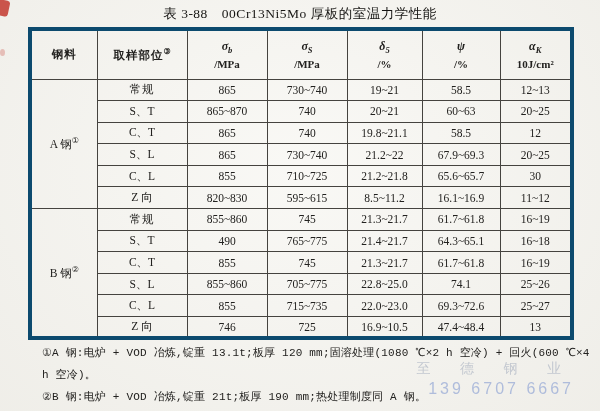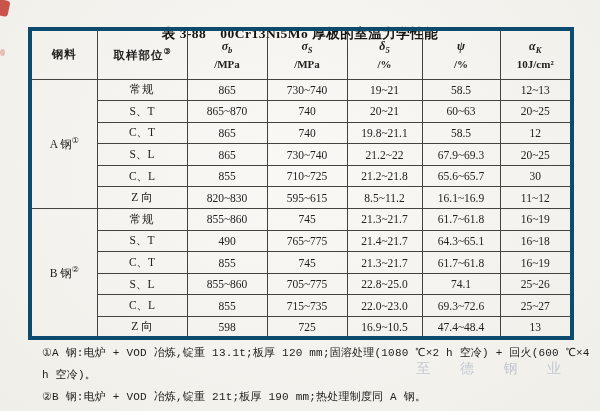--- a/index.html
+++ b/index.html
@@ -5,21 +5,21 @@
   html,body{margin:0;padding:0;}
   body{
     width:600px;height:411px;overflow:hidden;position:relative;
     background:#f6f5f0;
     font-family:"Liberation Serif","DejaVu Serif",serif;
     color:#1e1d1b;
   }
   .scan-tint{position:absolute;inset:0;background:radial-gradient(ellipse at 50% 40%, rgba(255,255,255,.35), rgba(190,186,178,.12));pointer-events:none;}
   .title{
     position:absolute;top:5px;left:0;width:600px;text-align:center;
-    font-weight:bold;font-size:13.5px;letter-spacing:.5px;color:#161513;margin-top:20px;
+    font-weight:normal;font-size:13.5px;letter-spacing:.5px;color:#161513;
   }
   table.main{
     position:absolute;left:28px;top:27px;
     border-collapse:collapse;table-layout:fixed;width:544px;
     border:4px solid #0c4a6e;
   }
   table.main th,table.main td{
     border:1px solid #45433f;text-align:center;vertical-align:middle;
     padding:0;font-size:11.5px;color:#22211f;overflow:hidden;
   }
@@ -157,30 +157,31 @@
   <tr class="data">
     <td>C、L</td>
     <td>855</td>
     <td>715~735</td>
     <td>22.0~23.0</td>
     <td>69.3~72.6</td>
     <td>25~27</td>
   </tr>
   <tr class="data">
     <td>Z 向</td>
-    <td>598</td>
+    <td>746</td>
     <td>725</td>
     <td>16.9~10.5</td>
     <td>47.4~48.4</td>
     <td>13</td>
   </tr>
 </tbody>
   </table>
 
 <div class="footnotes">
   <div>①A 钢:电炉 + VOD 冶炼,锭重 13.1t;板厚 120 mm;固溶处理(1080 ℃×2 h 空冷) + 回火(600 ℃×4 h 空冷)。</div>
   <div>②B 钢:电炉 + VOD 冶炼,锭重 21t;板厚 190 mm;热处理制度同 A 钢。</div>
   <div>③S 为表面、C 为心部、T 为横向、L 为纵向。</div>
 </div>
 
 <div class="watermark">
   <div class="wm-name">至 德 钢 业</div>
+  <div class="wm-phone">139 6707 6667</div>
 </div>
 
 </body></html>

